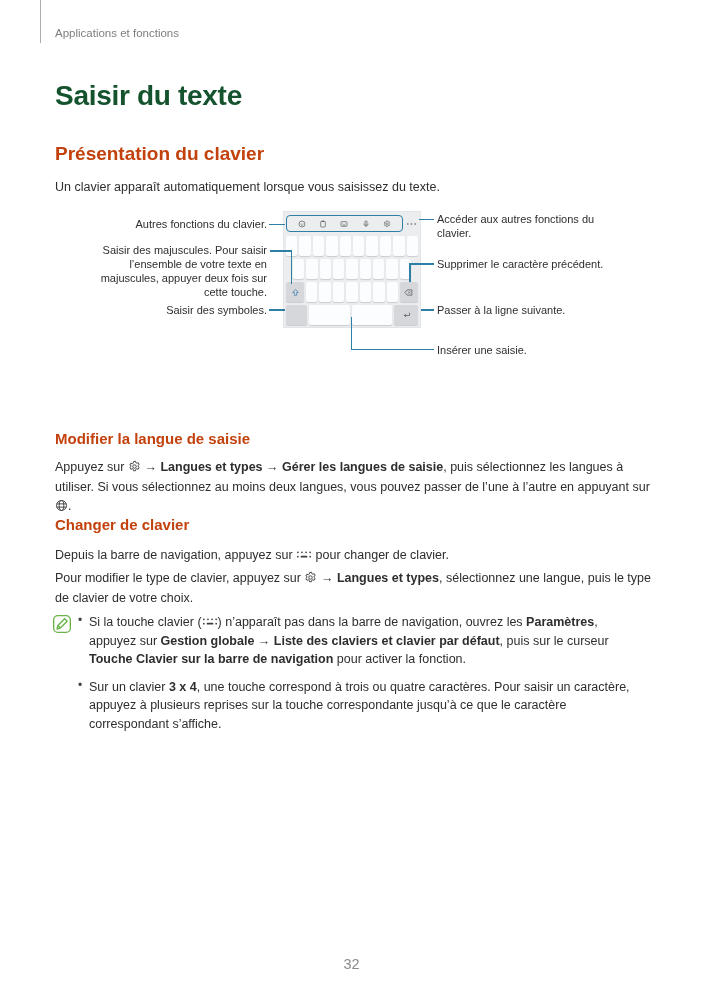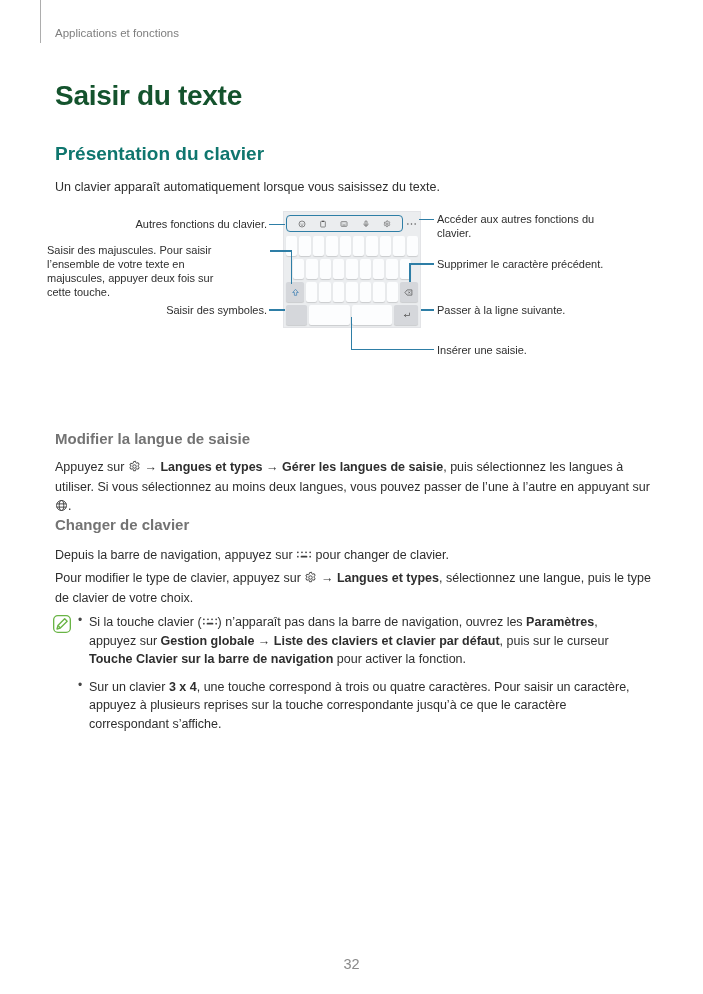--- a/index.html
+++ b/index.html
@@ -5,29 +5,29 @@
   html,body{margin:0;padding:0;background:#ffffff;}
   .page{position:relative;width:703px;height:994px;background:#fff;
         font-family:"Liberation Sans",sans-serif;color:#2e2e2e;overflow:hidden;}
   .abs{position:absolute;}
 
   .header-rule{left:40px;top:0;width:1px;height:43px;background:#adadad;}
   .running-header{left:55px;top:27px;font-size:11.5px;color:#7e7e7e;}
 
   .page-title{left:55px;top:80px;margin:0;font-size:28px;font-weight:600;
               color:#14532d;letter-spacing:-0.3px;}
-  .h2{left:55px;top:143px;margin:0;font-size:19px;font-weight:600;color:#0f766e;}
-  .h3{margin:0;font-size:15px;font-weight:700;color:#737373;left:55px;}
+  .h2{left:55px;top:143px;margin:0;font-size:19px;font-weight:600;color:#c2410c;}
+  .h3{margin:0;font-size:15px;font-weight:700;color:#c2410c;left:55px;}
   .body-p{margin:0;font-size:12.5px;line-height:19.5px;left:55px;width:600px;}
   b{font-weight:700;}
 
   
   .diagram{left:0;top:205px;width:703px;height:160px;}
   .lbl{position:absolute;font-size:11px;line-height:14px;color:#2e2e2e;white-space:pre-line;}
-  .lbl.left{text-align:left;}
+  .lbl.left{text-align:right;}
   .cl{position:absolute;background:#2e7ea6;}
 
   .kb{position:absolute;left:283px;top:6px;width:138px;height:117px;background:#ebedef;
       border:1px solid #e3e4e7;box-sizing:border-box;padding:2px 2px;}
   .kb-toolbar{display:flex;align-items:center;height:19px;}
   .tb-box{width:117px;height:17px;box-sizing:border-box;border:1.5px solid #2e7ea6;
           border-radius:4px;display:flex;align-items:center;justify-content:space-around;
           padding:0 4px;}
   .tb-ic{width:8px;height:8px;color:#555;}
   .tb-ic svg{width:100%;height:100%;display:block;}

